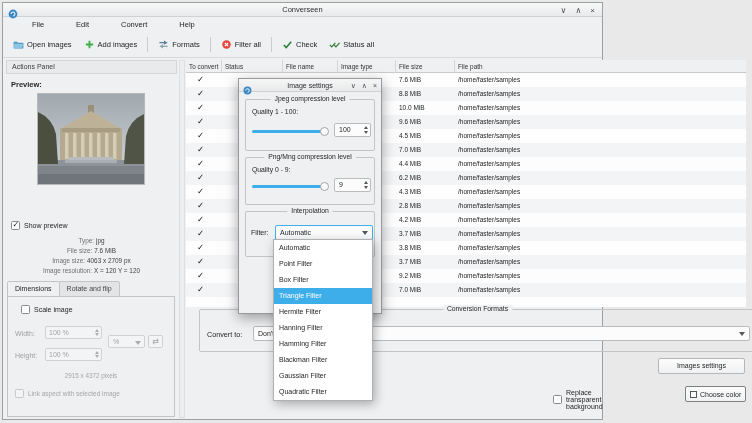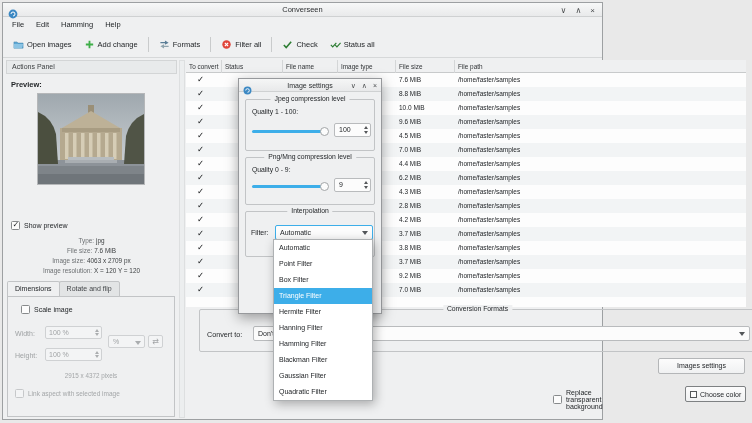--- a/index.html
+++ b/index.html
@@ -8,21 +8,21 @@
   .window { position:absolute; left:2px; top:2px; width:601px; height:418px; background:#eff0f1; border:1px solid #9da0a2; }
 
   
   .titlebar { position:absolute; left:0; top:0; right:0; height:14px; background:linear-gradient(#f7f8f8,#e9eaeb); border-bottom:1px solid #cfd1d2; }
   .app-icon { position:absolute; left:5px; top:2px; width:10px; height:10px; }
   .title { position:absolute; left:0; right:0; text-align:center; font-size:7.5px; line-height:14px; color:#2b2e30; }
   .win-controls { position:absolute; right:7px; top:0; height:14px; display:flex; gap:9px; align-items:center; font-size:8px; color:#4a4d4f; }
 
   
   .menubar { position:absolute; left:0; top:14px; right:0; height:15px; display:flex; align-items:center; padding-left:3px; }
-  .mitem { font-size:7.5px; color:#232629; padding:0 6px; line-height:15px; }
+  .mitem { font-size:7.5px; color:#232629; padding:0 6px; line-height:15px;margin-left:20px; }
   .toolbar { position:absolute; left:0; top:29px; right:0; height:26px; border-bottom:1px solid #d6d8d9; display:flex; align-items:center; padding-left:4px; }
   .tbtn { display:flex; align-items:center; gap:3px; font-size:7.5px; color:#232629; padding:3px 6px; border-radius:2px; }
   .tbtn svg { width:11px; height:11px; }
   .tsep { width:1px; height:15px; background:#c9cbcc; margin:0 4px; }
 
   
   .dock { position:absolute; left:3px; top:57px; width:171px; height:358px; }
   .dock-title { position:absolute; left:0; top:0; right:0; height:14px; background:#e8eaeb; border:1px solid #d3d5d6; font-size:7px; line-height:12px; padding-left:5px; color:#3a3d3f; }
   .preview-label { position:absolute; left:5px; top:20px; font-size:7.5px; font-weight:bold; color:#232629; }
   .preview-img { position:absolute; left:32px; top:34px; width:106px; height:90px; outline:1px solid #b5b7b9; }
@@ -129,37 +129,37 @@
     <span class="win-controls">
       <span>∨</span>
       <span>∧</span>
       <span>×</span>
     </span>
   </div>
 
   <div class="menubar">
     <span class="mitem">File</span>
     <span class="mitem">Edit</span>
-    <span class="mitem">Hamming</span>
+    <span class="mitem">Convert</span>
     <span class="mitem">Help</span>
   </div>
 
   <div class="toolbar">
     <span class="tbtn">
       <svg viewBox="0 0 12 12">
           <path d="M1 3.2h3.4l1 1.2H11v5.6H1z" fill="#5fa8d4" stroke="#3f7fa8" stroke-width="0.5"></path>
           <path d="M1 5.4h10L9.6 10H1z" fill="#8cc4e4"></path>
         </svg>
       <span>Open images</span>
     </span>
     <span class="tbtn">
       <svg viewBox="0 0 12 12">
           <path d="M5 2h2v3h3v2H7v3H5V7H2V5h3z" fill="#3fae49"></path>
         </svg>
-      <span>Add change</span>
+      <span>Add images</span>
     </span>
     <span class="tsep"></span>
     <span class="tbtn">
       <svg viewBox="0 0 12 12">
           <path d="M1.5 3.4h5V1.6L10.5 4 6.5 6.4V4.6h-5z" fill="#5a7d96"></path>
           <path d="M10.5 8.6h-5v1.8L1.5 8l4-2.4v1.8h5z" fill="#90a4ae"></path>
         </svg>
       <span>Formats</span>
     </span>
     <span class="tsep"></span>

